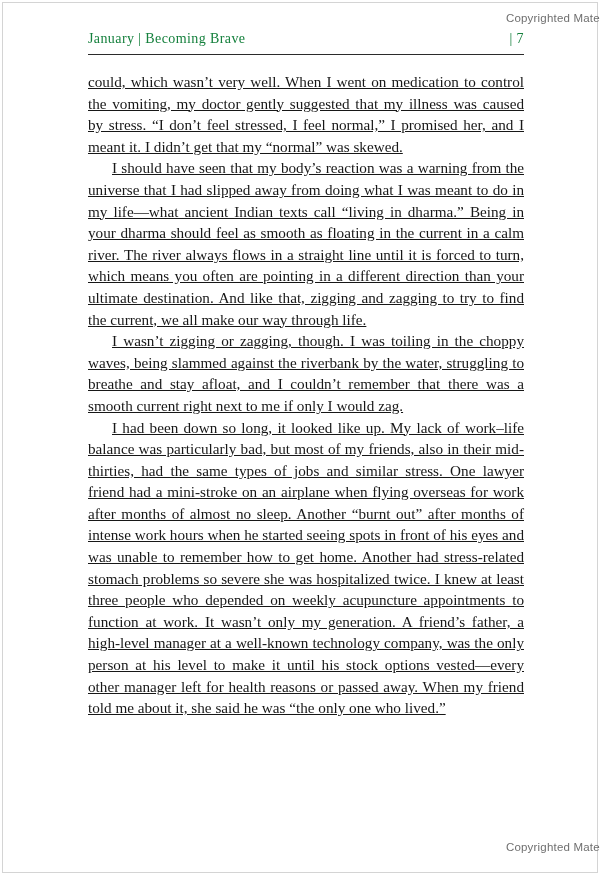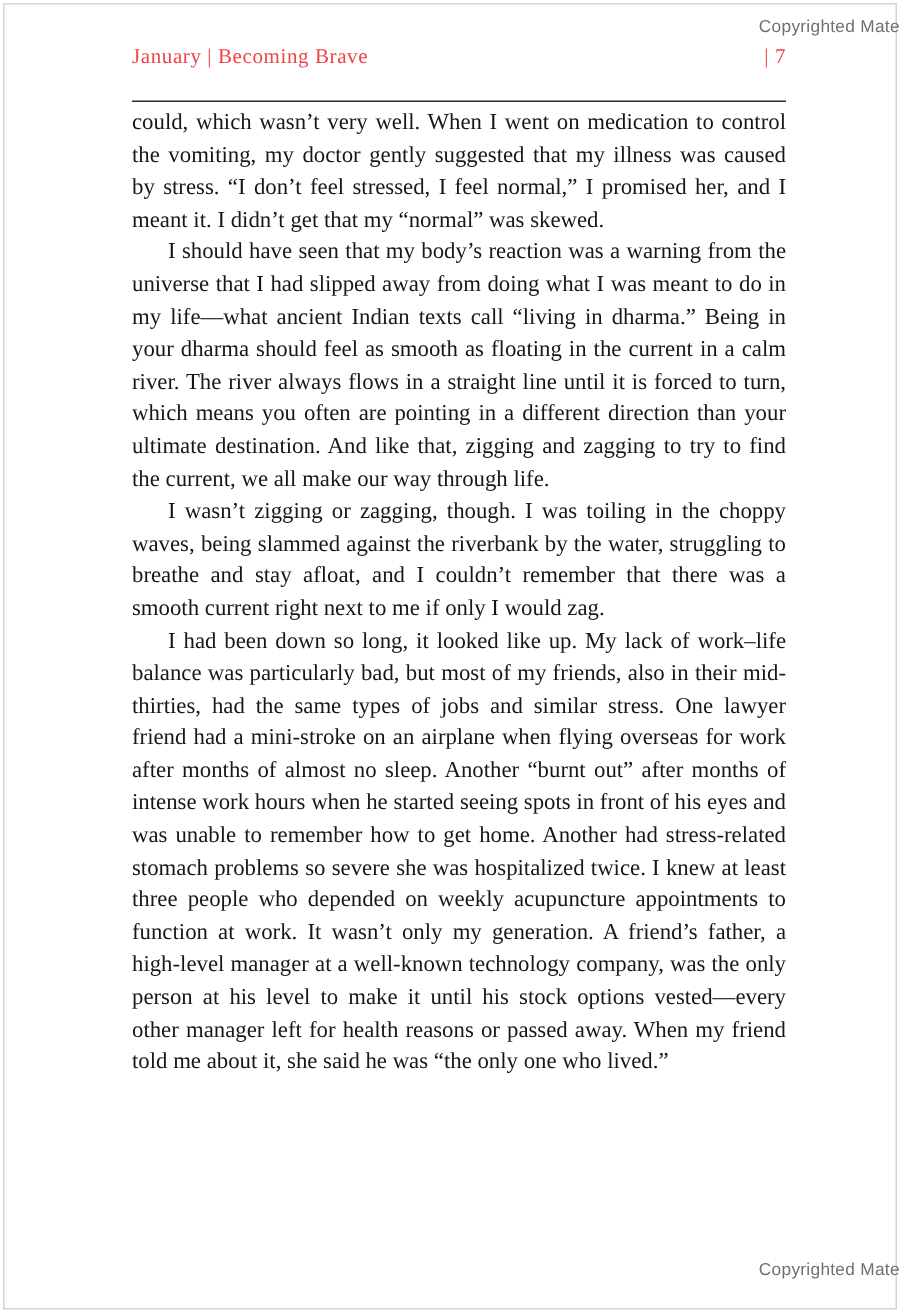--- a/index.html
+++ b/index.html
@@ -34,40 +34,41 @@
   .copyright.bottom { top: 841px; }
   .running-header {
     position: absolute;
     top: 31px;
     left: 88px;
     right: 76px;
     display: flex;
     justify-content: space-between;
     align-items: baseline;
     font-size: 14px;
-    color: #ef4444;
+    color: #15803d;
     letter-spacing: 0.4px;
     border-bottom: 1.2px solid #2b2b2b;
-    padding-bottom: 20px;
+    padding-bottom: 7px;
   }
   .body-text {
     position: absolute;
     top: 71px;
     left: 88px;
     right: 76px;
     font-size: 15.2px;
     line-height: 21.6px;
     color: #171717;
     text-align: justify;
     hyphens: auto;
     -webkit-hyphens: auto;
   }
   .body-text p {
     margin: 0;
     text-indent: 24px;
+    text-decoration: underline;
   }
   .body-text p.no-indent {
     text-indent: 0;
   }
 </style>
 </head>
 <body>
 
 <div class="page-frame"></div>
 

